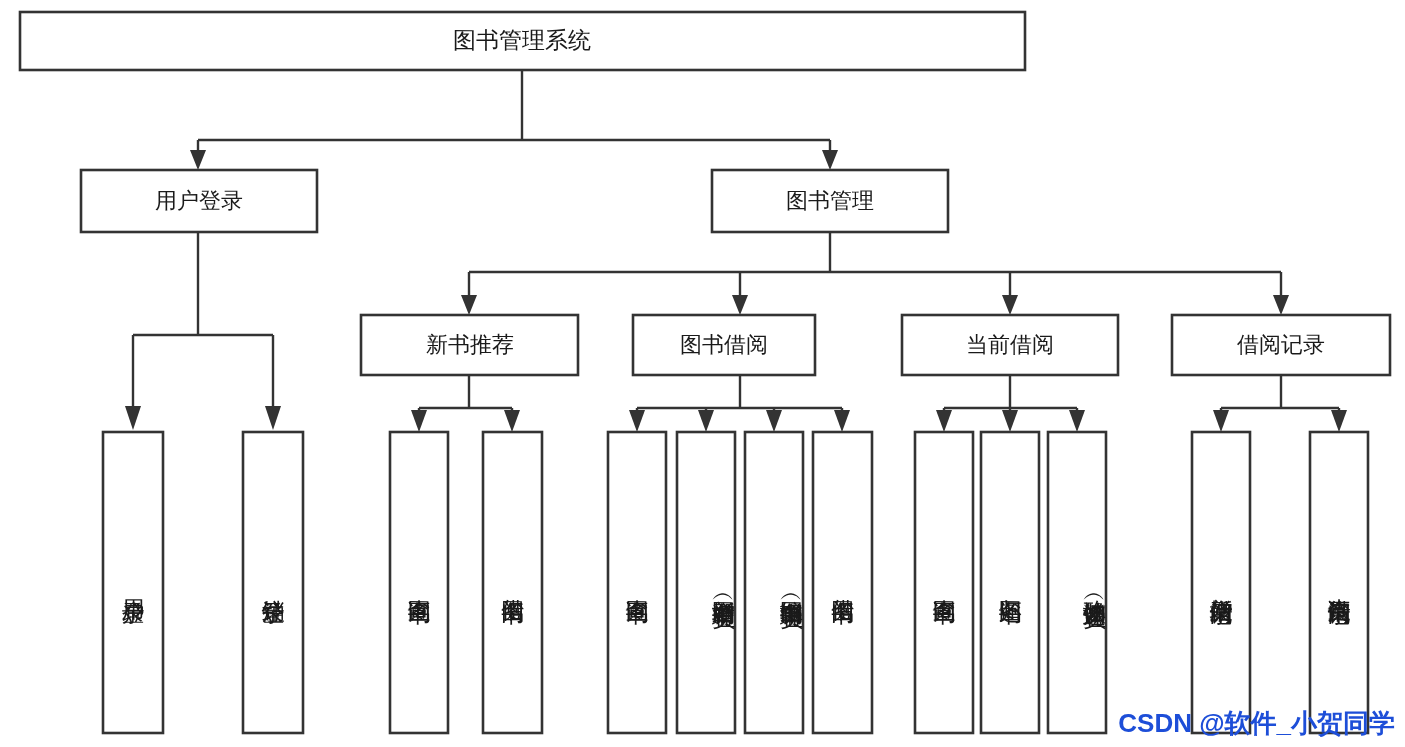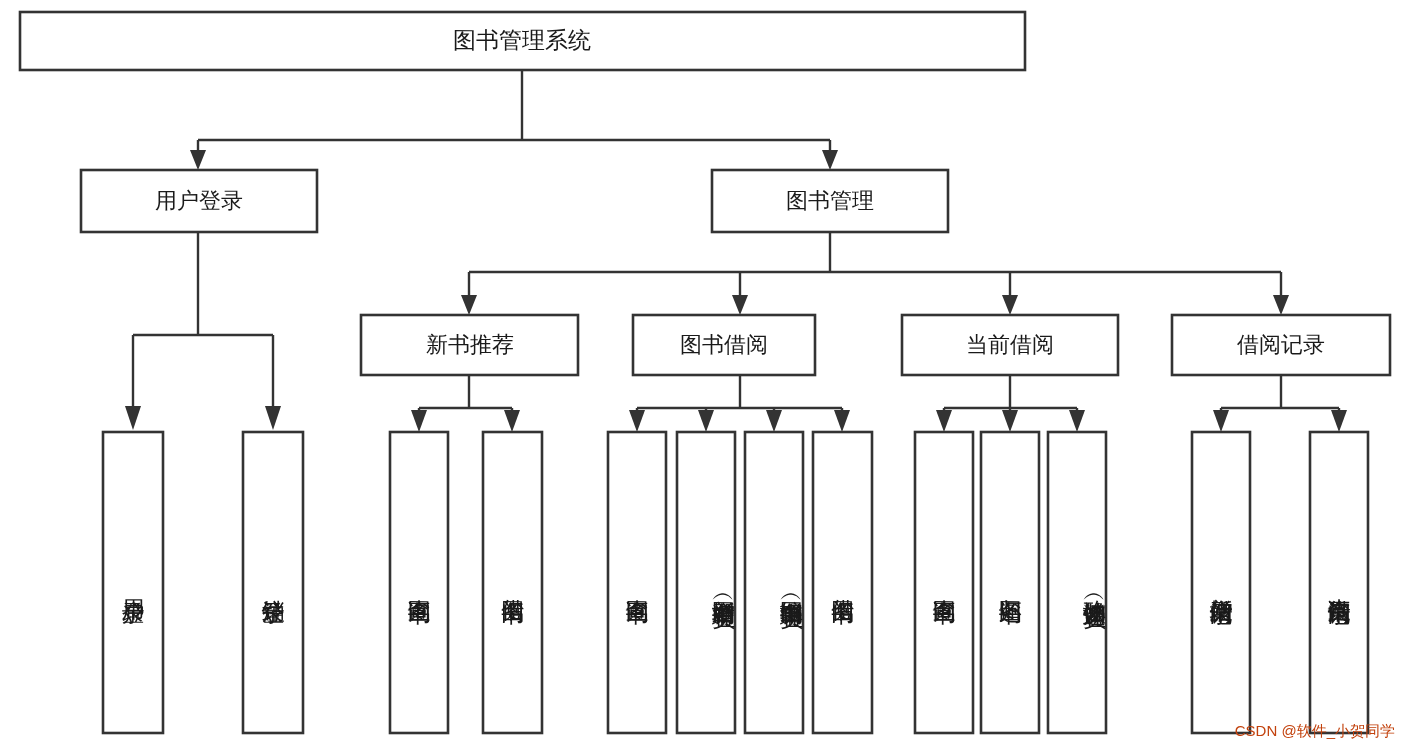--- a/index.html
+++ b/index.html
@@ -71,24 +71,25 @@
     display: flex;
     align-items: center;
     justify-content: center;
     pointer-events: none;
   }
   .watermark {
     position: absolute;
     right: 8px;
     bottom: 6px;
     font-family: "Liberation Sans", "DejaVu Sans", sans-serif;
-    font-size: 15px;
-    color: #c2410c;
+    font-size: 26px;
+    color: #1d4ed8;
     white-space: nowrap;
     user-select: none;
+    font-weight: bold;
   }
 </style>
 </head>
 <body>
 
 <div id="diagram-root">
 
   <svg class="diagram-canvas" viewBox="0 0 1405 747">
 
     <g>

